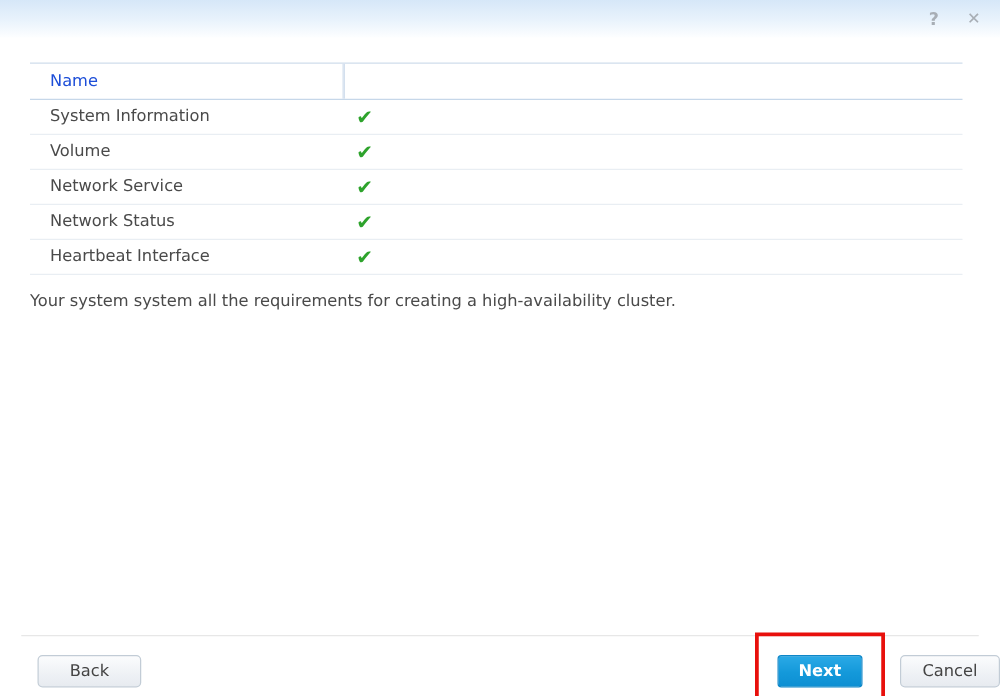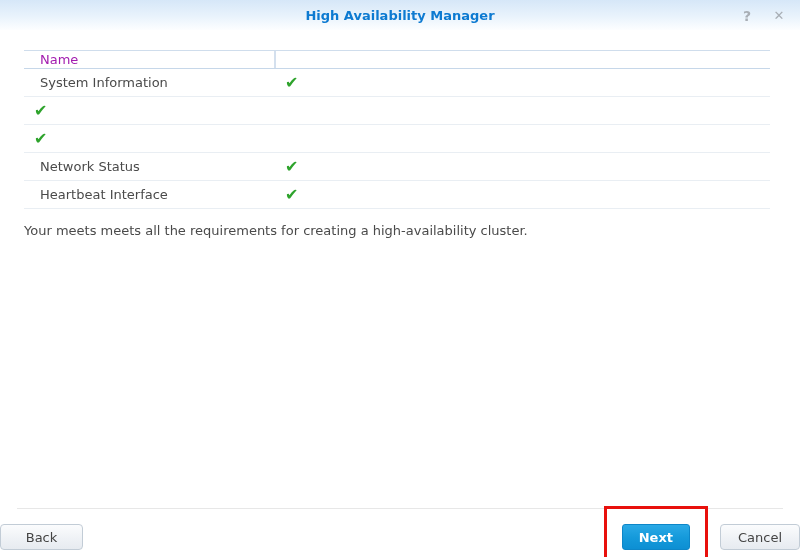--- a/index.html
+++ b/index.html
@@ -49,25 +49,25 @@
     font-weight: bold;
     color: #333333;
   }
   .grid {
     margin: 20px 30px 0 24px;
     width: 746px;
     font-size: 13px;
   }
   .grid-header {
     display: flex;
-    height: 19px;
+    height: 30px;
     align-items: flex-end;
     border-top: 1px solid #cfddec;
     border-bottom: 1px solid #c6d7e9;
-    color: #a21caf;
+    color: #1d4ed8;
   }
   .col-name {
     width: 251px;
     padding-left: 16px;
     align-self: stretch;
     display: flex;
     align-items: center;
   }
   .grid-header .col-name { border-right: 1px solid #d4e0ee; }
   .col-status {
@@ -122,21 +122,21 @@
     font-size: 13px;
     border-radius: 4px;
     cursor: pointer;
   }
   .btn-gray {
     color: #444444;
     background: linear-gradient(to bottom, #fbfcfd 0%, #eef1f5 60%, #e7ebf0 100%);
     border: 1px solid #c2ccd6;
     padding: 0 14px;
   }
-  .btn-back   { min-width: 83px; }
+  .btn-back   { margin-left: 30px; min-width: 83px; }
   .btn-cancel { min-width: 80px; }
   .footer-spacer { flex: 1; }
   .annotation-box {
     display: inline-block;
     border: 3px solid #e8100c;
     padding: 15px;
     margin-right: 12px;
     line-height: 0;
   }
   .btn-next {
@@ -148,67 +148,68 @@
     border-radius: 3px;
     padding: 0 16px;
   }
 </style>
 </head>
 <body>
 
 <div class="dialog">
 
   <div class="titlebar">
-    <div class="titlebar-title">High Availability Manager</div>
     <div class="titlebar-icon help-pos">?</div>
     <div class="titlebar-icon close-pos">✕</div>
   </div>
 
 
   <div class="grid">
     <div class="grid-header">
       <div class="col-name">Name</div>
       <div class="col-spacer"></div>
     </div>
 
     <div class="grid-row">
       <div class="col-name">System Information</div>
       <div class="col-status">
         <span class="check">✔</span>
       </div>
     </div>
 
     <div class="grid-row">
-      <div class="col-status">
-        <span class="check">✔</span>
-      </div>
-    </div>
-
-    <div class="grid-row">
+      <div class="col-name">Volume</div>
+      <div class="col-status">
+        <span class="check">✔</span>
+      </div>
+    </div>
+
+    <div class="grid-row">
+      <div class="col-name">Network Service</div>
       <div class="col-status">
         <span class="check">✔</span>
       </div>
     </div>
 
     <div class="grid-row">
       <div class="col-name">Network Status</div>
       <div class="col-status">
         <span class="check">✔</span>
       </div>
     </div>
 
     <div class="grid-row">
       <div class="col-name">Heartbeat Interface</div>
       <div class="col-status">
         <span class="check">✔</span>
       </div>
     </div>
   </div>
 
-  <div class="message">Your meets meets all the requirements for creating a high-availability cluster.</div>
+  <div class="message">Your system system all the requirements for creating a high-availability cluster.</div>
 
   <div class="footer-line"></div>
 
   <div class="footer">
     <button class="btn btn-gray btn-back">Back</button>
     <div class="footer-spacer"></div>
     <span class="annotation-box">
       <button class="btn btn-next">Next</button>
     </span>
     <button class="btn btn-gray btn-cancel">Cancel</button>

